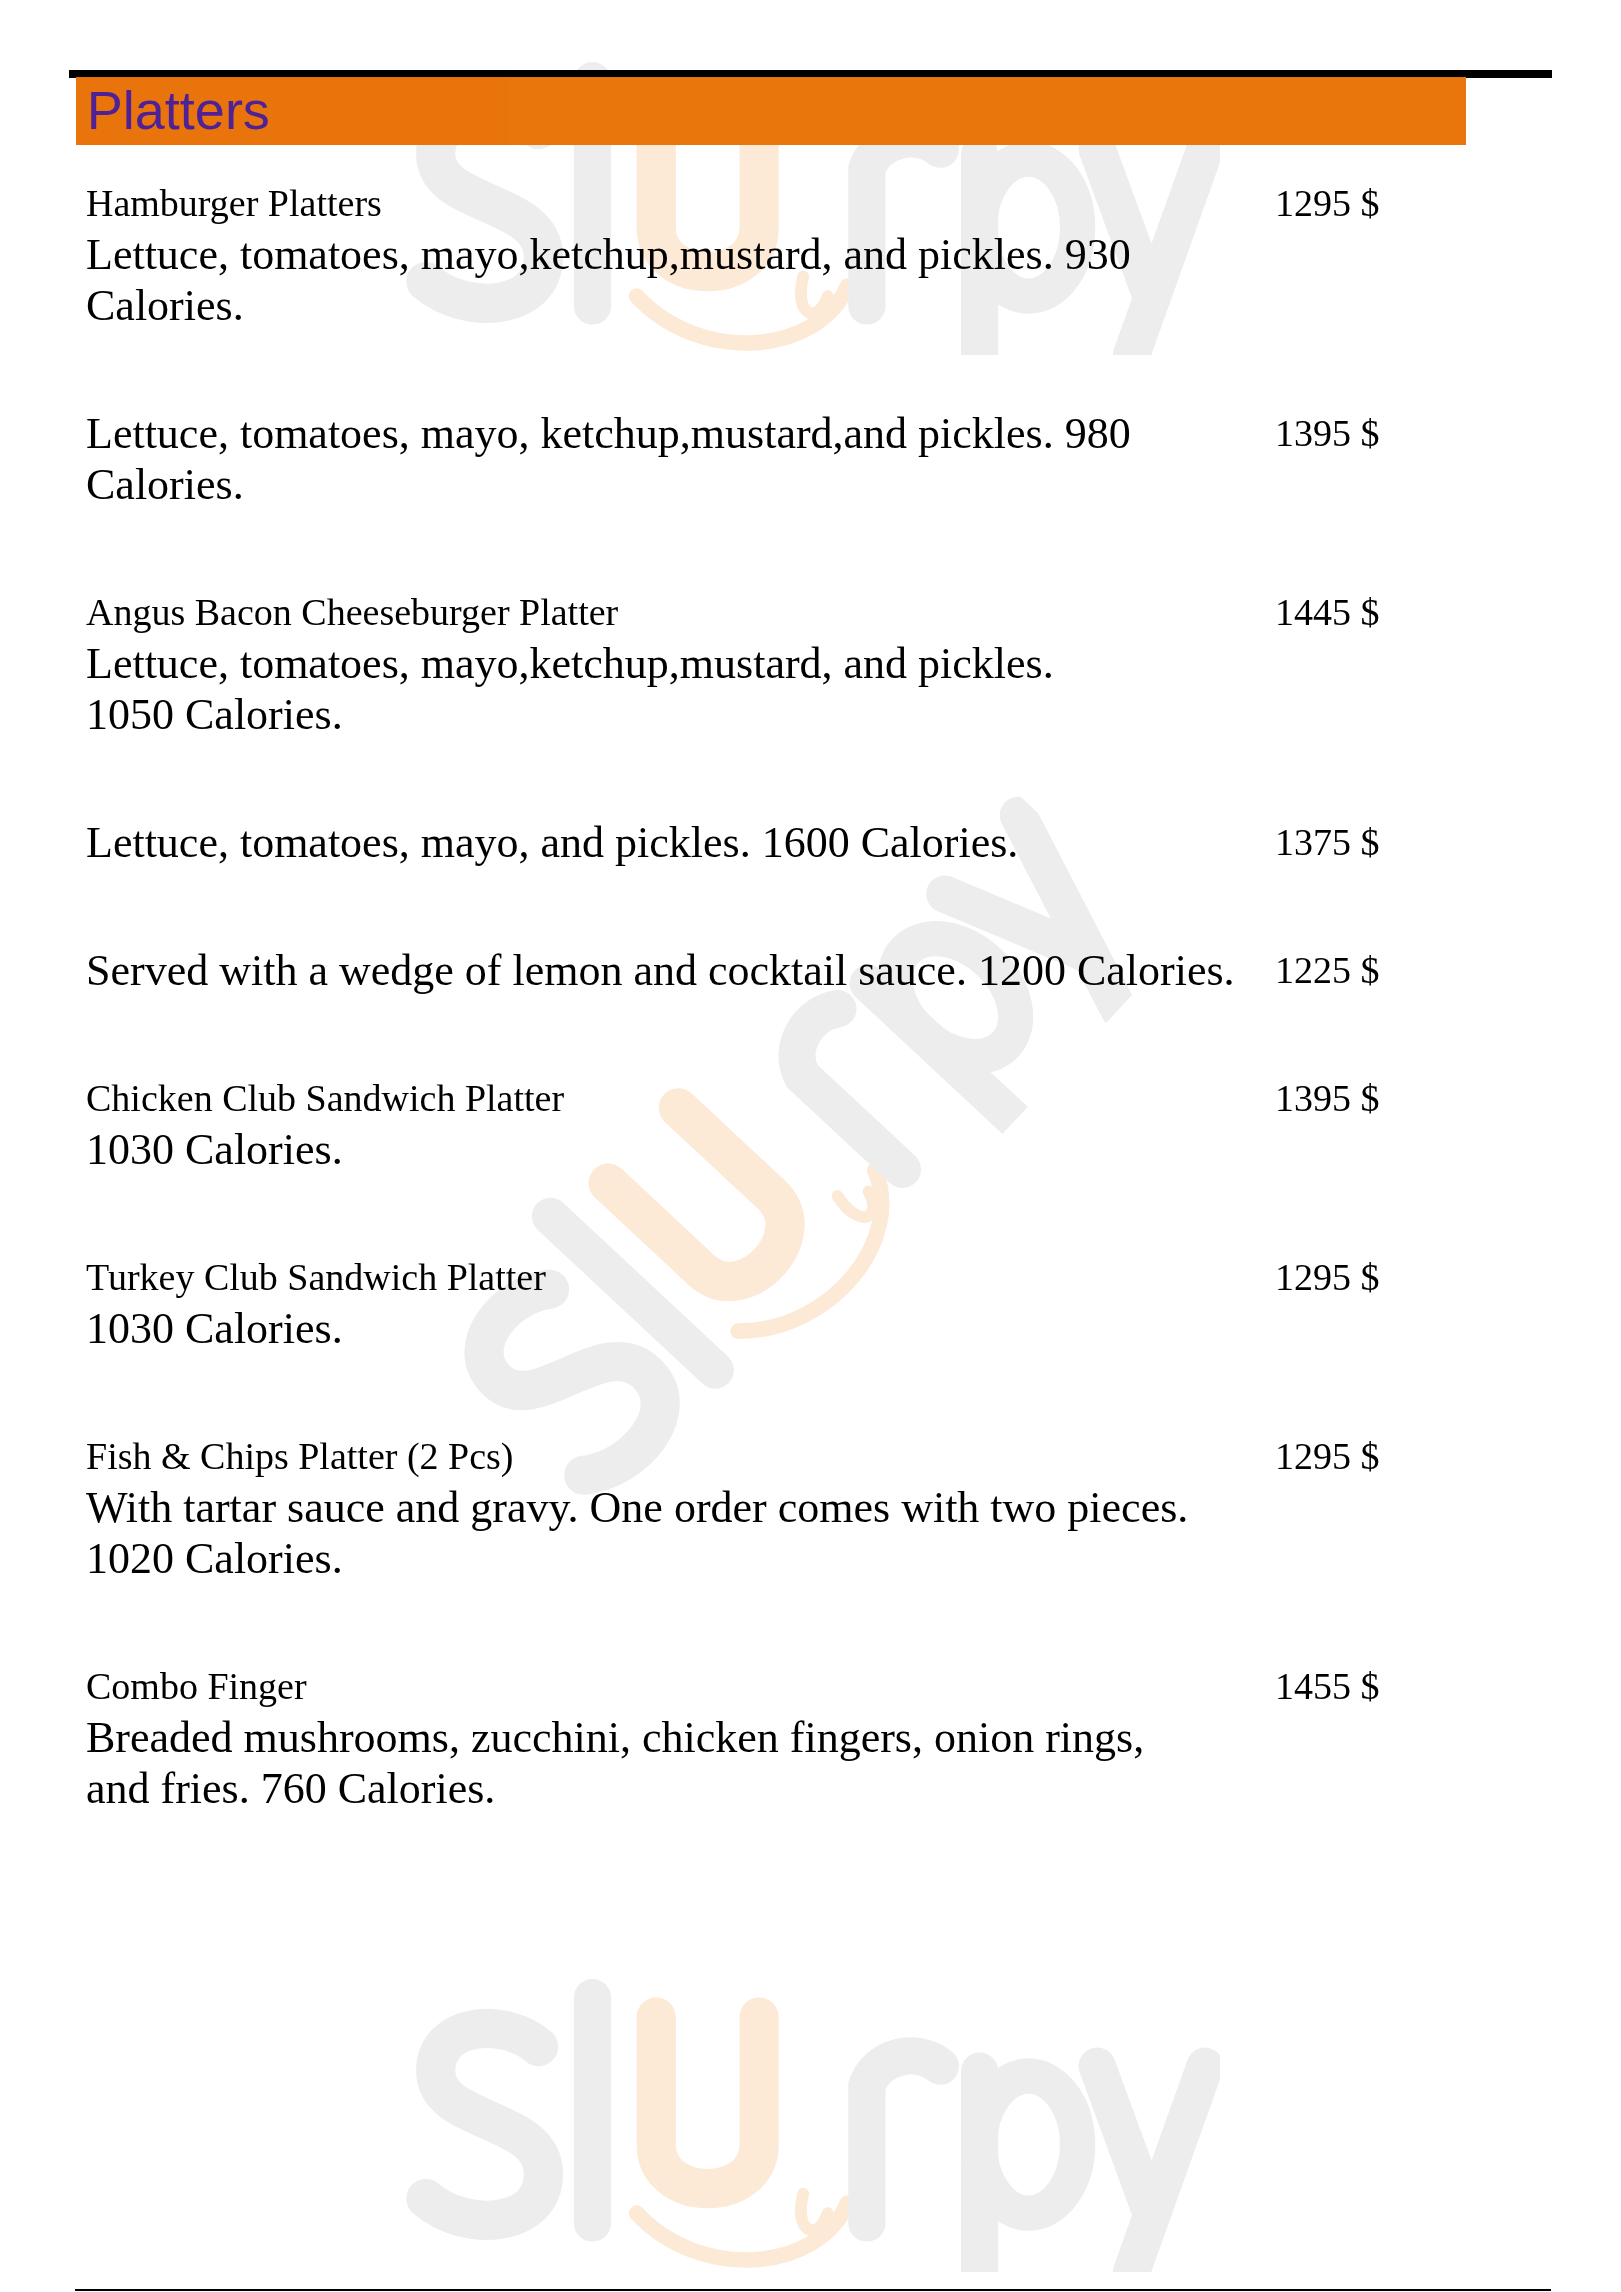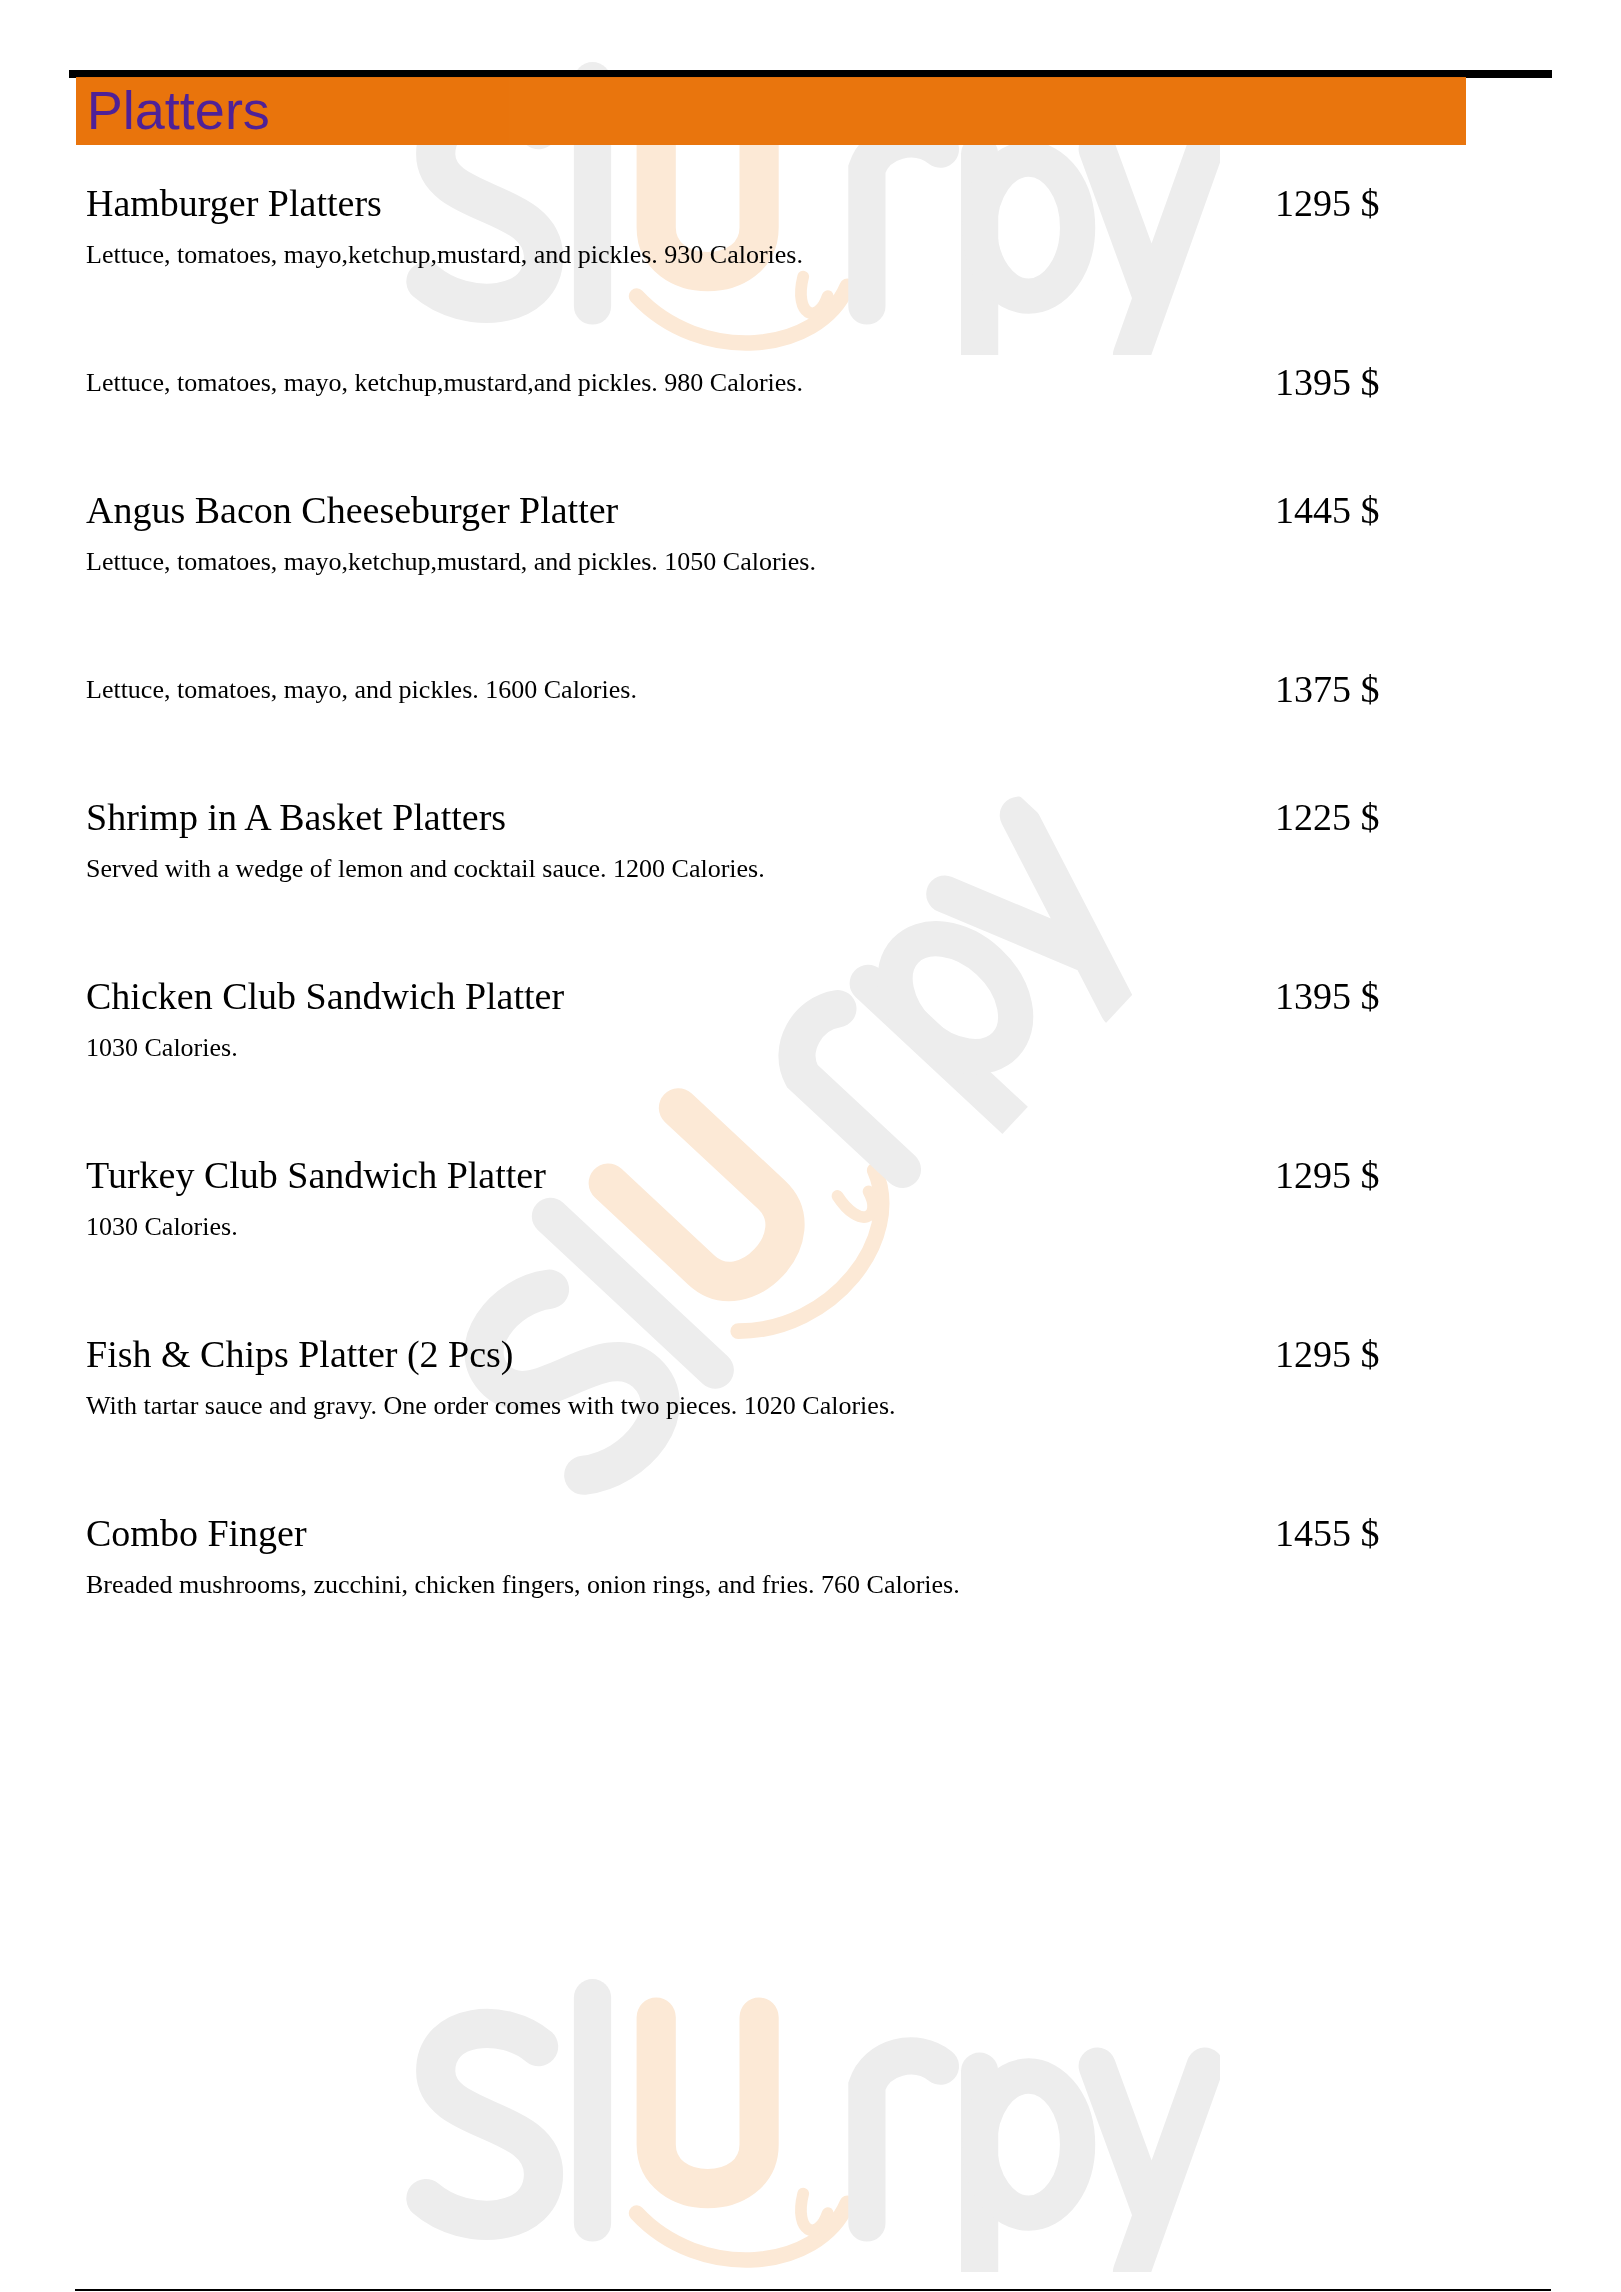--- a/index.html
+++ b/index.html
@@ -72,21 +72,21 @@
       margin-bottom: 77px;
       font-family: Liberation Serif, serif;
     }
     .item-title {
       font-size: 38px;
       line-height: 51px;
       white-space: nowrap;
       display: block;
     }
     .item-desc {
-      font-size: 26px;
+      font-size: 44px;
       line-height: 51px;
       width: 1157px;
       display: block;
     }
     .item-price {
       position: absolute;
       left: 1189px;
       top: 0;
       font-size: 38px;
       line-height: 51px;
@@ -180,21 +180,20 @@
   <div class="menu-item">
     <span class="item-title">Angus Bacon Cheeseburger Platter</span>
     <span class="item-desc" style="width:1049px">Lettuce, tomatoes, mayo,ketchup,mustard, and pickles. 1050 Calories.</span>
     <span class="item-price">1445 $</span>
   </div>
   <div class="menu-item">
     <span class="item-desc">Lettuce, tomatoes, mayo, and pickles. 1600 Calories.</span>
     <span class="item-price">1375 $</span>
   </div>
   <div class="menu-item">
-    <span class="item-title">Shrimp in A Basket Platters</span>
     <span class="item-desc">Served with a wedge of lemon and cocktail sauce. 1200 Calories.</span>
     <span class="item-price">1225 $</span>
   </div>
   <div class="menu-item">
     <span class="item-title">Chicken Club Sandwich Platter</span>
     <span class="item-desc">1030 Calories.</span>
     <span class="item-price">1395 $</span>
   </div>
   <div class="menu-item">
     <span class="item-title">Turkey Club Sandwich Platter</span>

